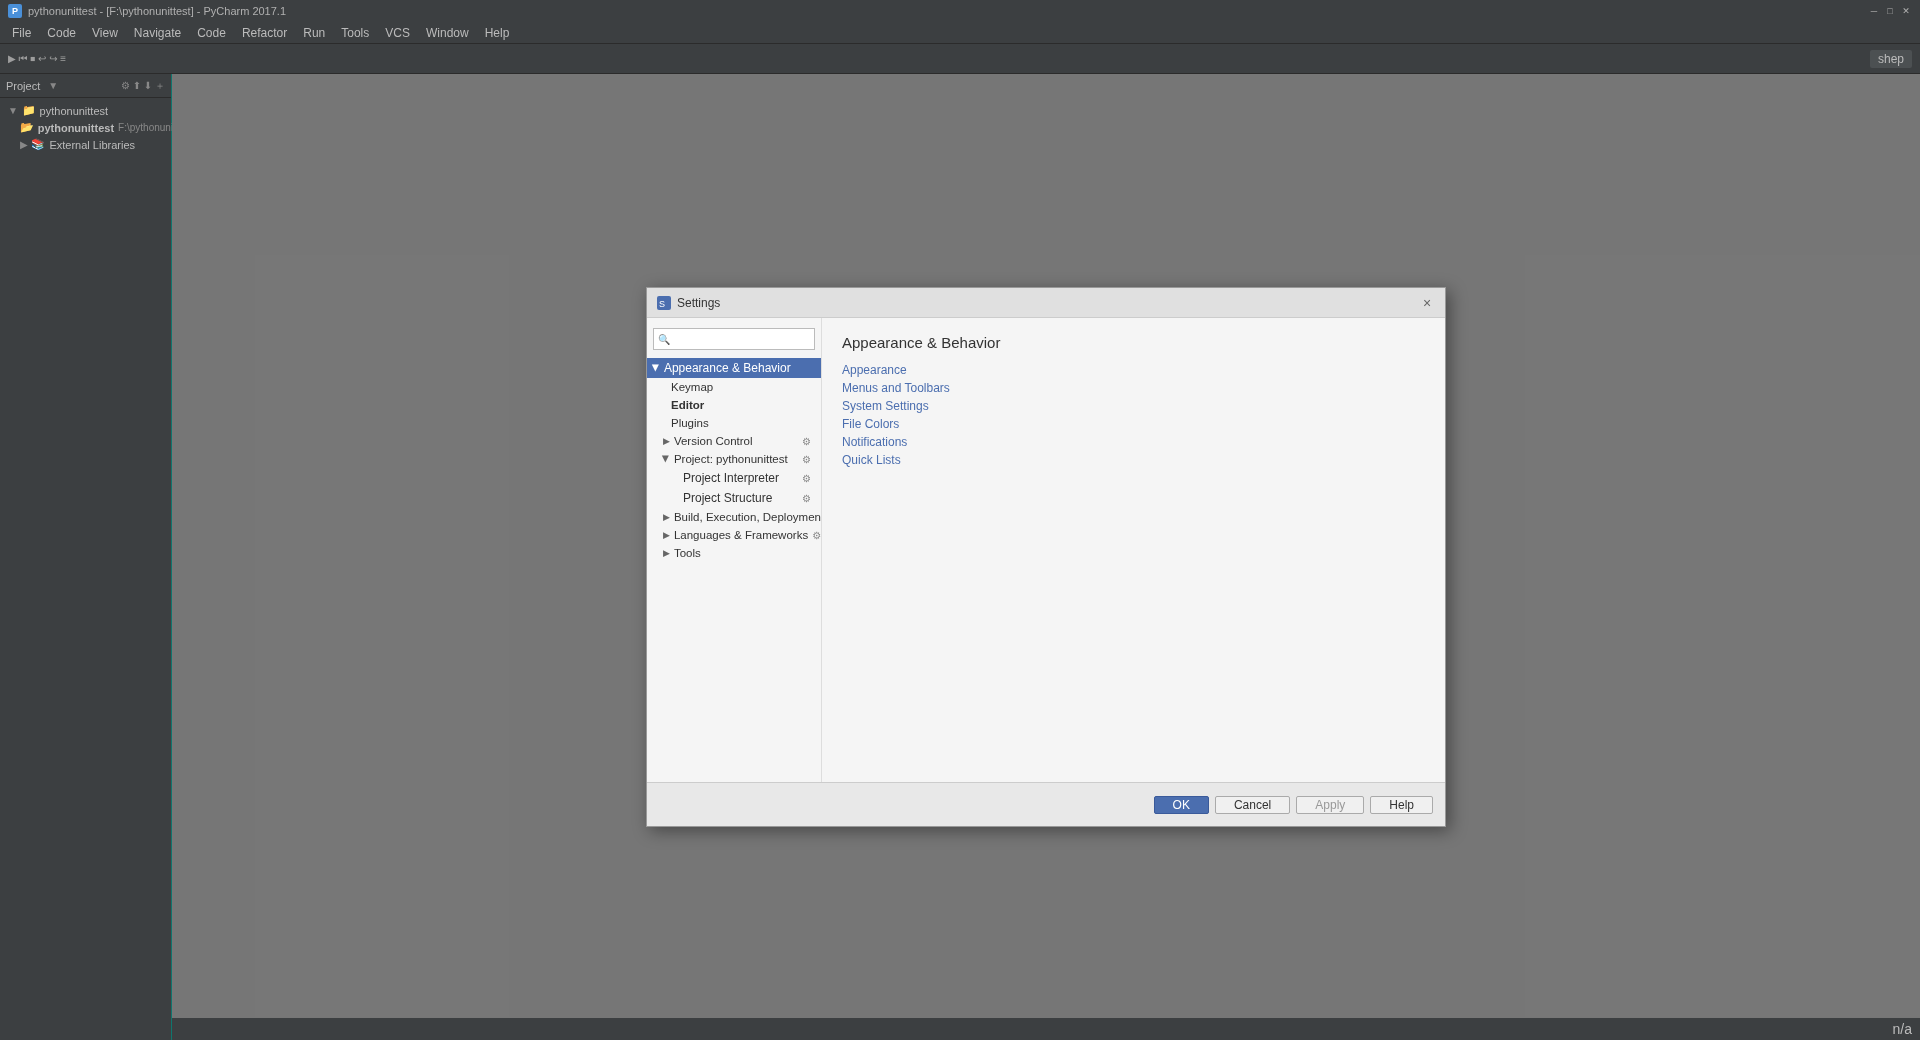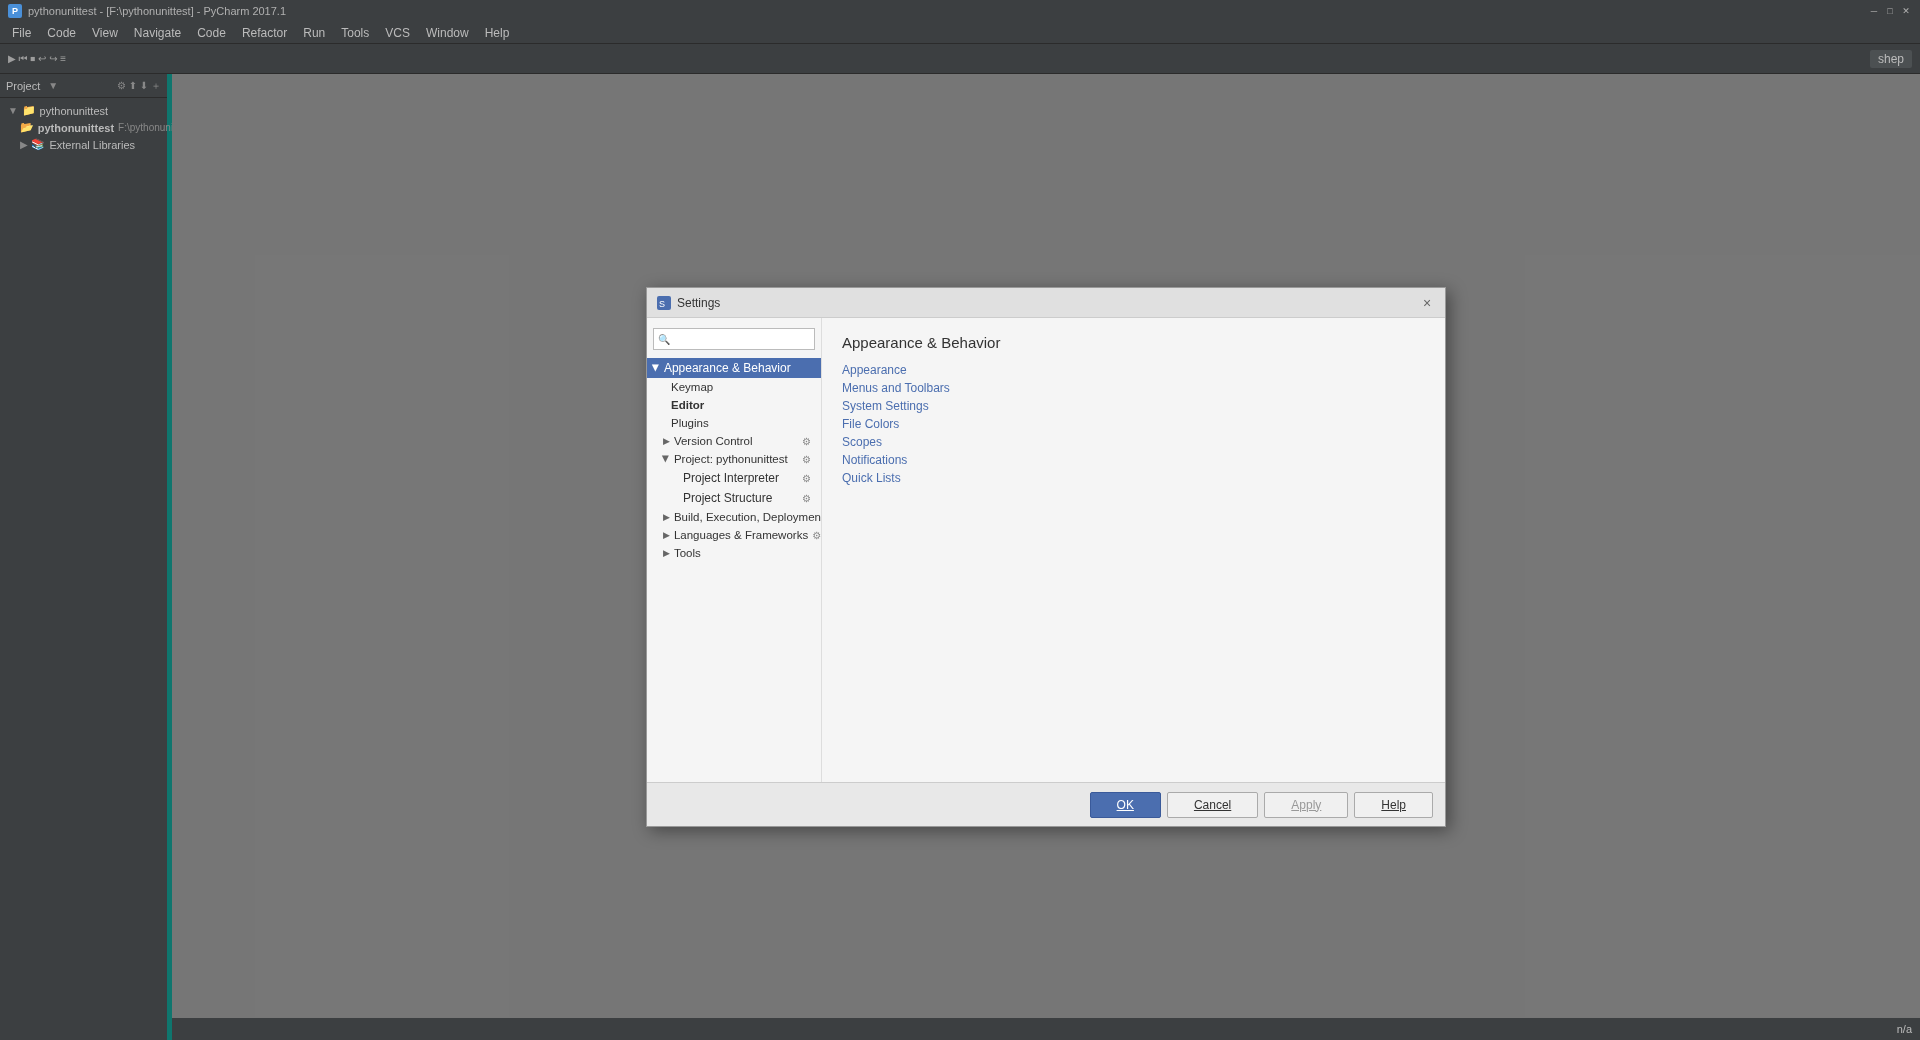--- a/index.html
+++ b/index.html
@@ -91,21 +91,21 @@
       height: calc(1040px - 74px);
     }
 
     
     .project-panel {
       width: 172px;
       background: #3c3f41;
       color: #bbbbbb;
       display: flex;
       flex-direction: column;
-      border-right: 5px solid #0f766e;
+      border-right: 1px solid #0f766e;
     }
     .panel-header {
       background: #3c3f41;
       height: 24px;
       display: flex;
       align-items: center;
       padding: 0 6px;
       font-size: 11px;
       border-bottom: 1px solid #2b2b2b;
       gap: 4px;
@@ -299,29 +299,28 @@
       background: #e8e8e8;
       border-top: 1px solid #ccc;
       display: flex;
       align-items: center;
       justify-content: flex-end;
       padding: 0 12px;
       gap: 6px;
       flex-shrink: 0;
     }
     .dialog-btn {
-      height: 26px;
-      padding: 0 26px;
+      height: 18px;
+      padding: 0 18px;
       border: 1px solid #aaa;
       background: #f0f0f0;
       cursor: pointer;
       font-size: 12px;
       color: #333;
       border-radius: 2px;
-      text-decoration: underline;
     }
     .dialog-btn.primary {
       background: #4b6eaf;
       color: white;
       border-color: #3a5a9a;
     }
     .dialog-btn:disabled {
       color: #999;
       cursor: default;
     }
@@ -330,21 +329,21 @@
     .status-bar {
       position: absolute;
       bottom: 0;
       left: 0;
       right: 0;
       height: 22px;
       background: #3c3f41;
       color: #bbbbbb;
       display: flex;
       align-items: center;
-      font-size: 11px;
+      font-size: 14px;
       padding: 0 8px;
       justify-content: space-between;
     }
   </style>
 </head>
 <body>
 
 <div class="title-bar">
   <div class="title-bar-left">
     <span class="title-bar-icon">P</span>
@@ -476,21 +475,20 @@
               <span>Tools</span>
             </div>
           </div>
 
           <div class="settings-content">
             <div class="settings-section-title">Appearance &amp; Behavior</div>
             <a class="settings-link">Appearance</a>
             <a class="settings-link">Menus and Toolbars</a>
             <a class="settings-link">System Settings</a>
             <a class="settings-link">File Colors</a>
-            <a class="settings-link">Scopes</a>
             <a class="settings-link">Notifications</a>
             <a class="settings-link">Quick Lists</a>
           </div>
         </div>
 
         <div class="dialog-footer">
           <button class="dialog-btn primary">OK</button>
           <button class="dialog-btn">Cancel</button>
           <button class="dialog-btn" disabled="">Apply</button>
           <button class="dialog-btn">Help</button>

